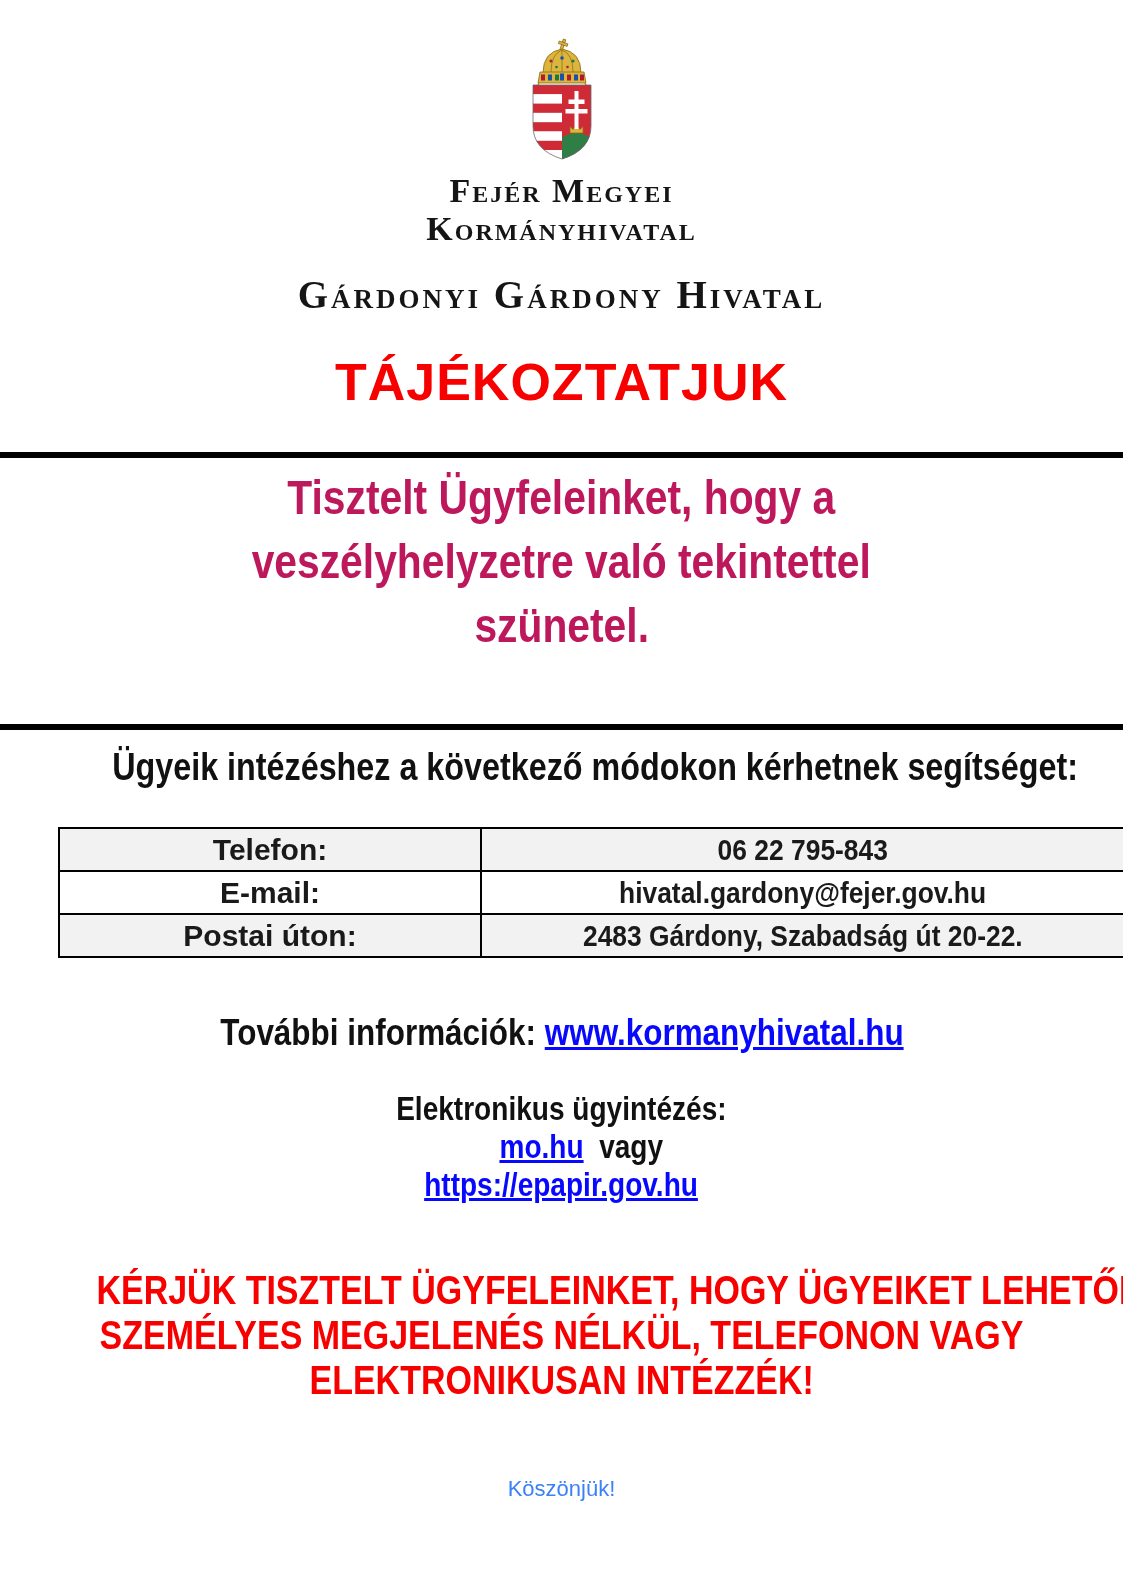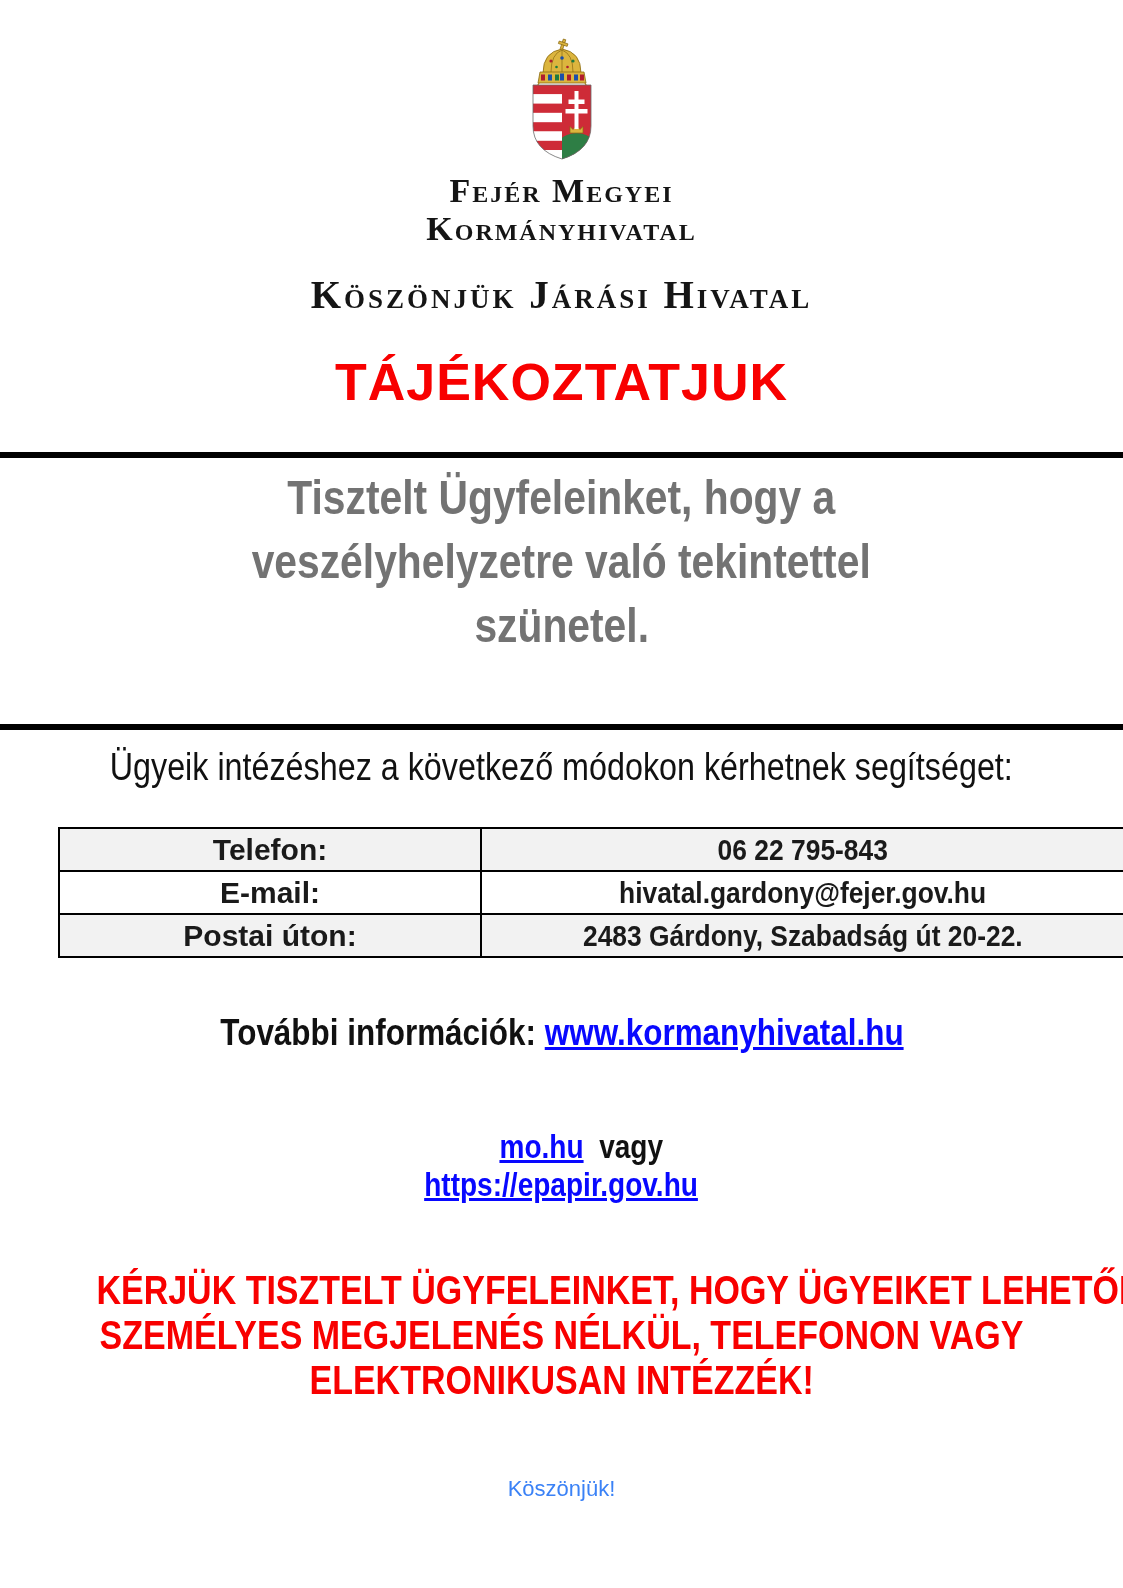--- a/index.html
+++ b/index.html
@@ -25,22 +25,22 @@
   .district{top:272px;font-size:39px;letter-spacing:3px;}
   .title{
     top:352px;
     font-size:52px;font-weight:bold;letter-spacing:1px;
     color:var(--accent-red,#f80000);
   }
   .rule{position:absolute;left:0;width:100%;height:6px;background:#000;}
   .rule1{top:452px;}
   .rule2{top:724px;}
   .narrow{display:inline-block;transform:scaleX(0.85);transform-origin:50% 50%;white-space:nowrap;}
-  .body-text{top:466px;font-weight:bold;font-size:48px;line-height:64px;color:#737373;}
-  .intro{top:746px;font-weight:normal;font-size:38px;}
+  .body-text{top:466px;font-weight:bold;font-size:48px;line-height:64px;color:#be185d;}
+  .intro{top:746px;font-weight:bold;font-size:38px;padding-left:27px;}
   .contact-table{
     position:absolute;top:827px;left:58px;width:1068px;
     border-collapse:collapse;table-layout:fixed;
   }
   .contact-table td{
     border:2px solid #000;
     height:41px;padding:0;
     text-align:center;vertical-align:middle;
     font-weight:bold;font-size:30px;color:#1a1a1a;
   }
@@ -128,21 +128,21 @@
           <rect x="39.5" y="61.5" width="16" height="4.5"></rect>
           <rect x="36.5" y="71" width="22" height="4.5"></rect>
         </g>
       </g>
       <path d="M4,47 H62 V88 Q62,112 33,121 Q4,112 4,88 Z" fill="none" stroke="#6b6b6b" stroke-width="0.8"></path>
     </svg>
   </div>
 
   <div class="abs serifcaps org-line org1">Fejér Megyei</div>
   <div class="abs serifcaps org-line org2">Kormányhivatal</div>
-  <div class="abs serifcaps district">Köszönjük Járási Hivatal</div>
+  <div class="abs serifcaps district">Gárdonyi Gárdony Hivatal</div>
 
   <div class="abs title">TÁJÉKOZTATJUK</div>
 
   <div class="rule rule1"></div>
 
   <div class="abs body-text">
     <div><span class="narrow">Tisztelt Ügyfeleinket, hogy a</span></div>
     <div><span class="narrow">veszélyhelyzetre való tekintettel</span></div>
     <div><span class="narrow">szünetel.</span></div>
   </div>
@@ -168,20 +168,23 @@
       <td class="value-cell"><span class="narrow">2483 Gárdony, Szabadság út 20-22.</span></td>
     </tr>
   </tbody>
     </table>
 
   <div class="abs moreinfo">
     <span class="narrow"><span>További információk:</span>
     <a class="doc-link">www.kormanyhivatal.hu</a></span>
   </div>
 
+  <div class="abs eadmin-label">
+    <span class="narrow">Elektronikus ügyintézés:</span>
+  </div>
   <div class="abs eadmin-line2">
     <span class="narrow"><a class="doc-link">mo.hu</a>&nbsp;&nbsp;<span>vagy</span></span>
   </div>
   <div class="abs eadmin-line3">
     <span class="narrow"><a class="doc-link">https://epapir.gov.hu</a></span>
   </div>
 
   <div class="abs warning">
     <div><span class="narrow">KÉRJÜK TISZTELT ÜGYFELEINKET, HOGY ÜGYEIKET LEHETŐLEG</span></div>
     <div><span class="narrow">SZEMÉLYES MEGJELENÉS NÉLKÜL, TELEFONON VAGY</span></div>

